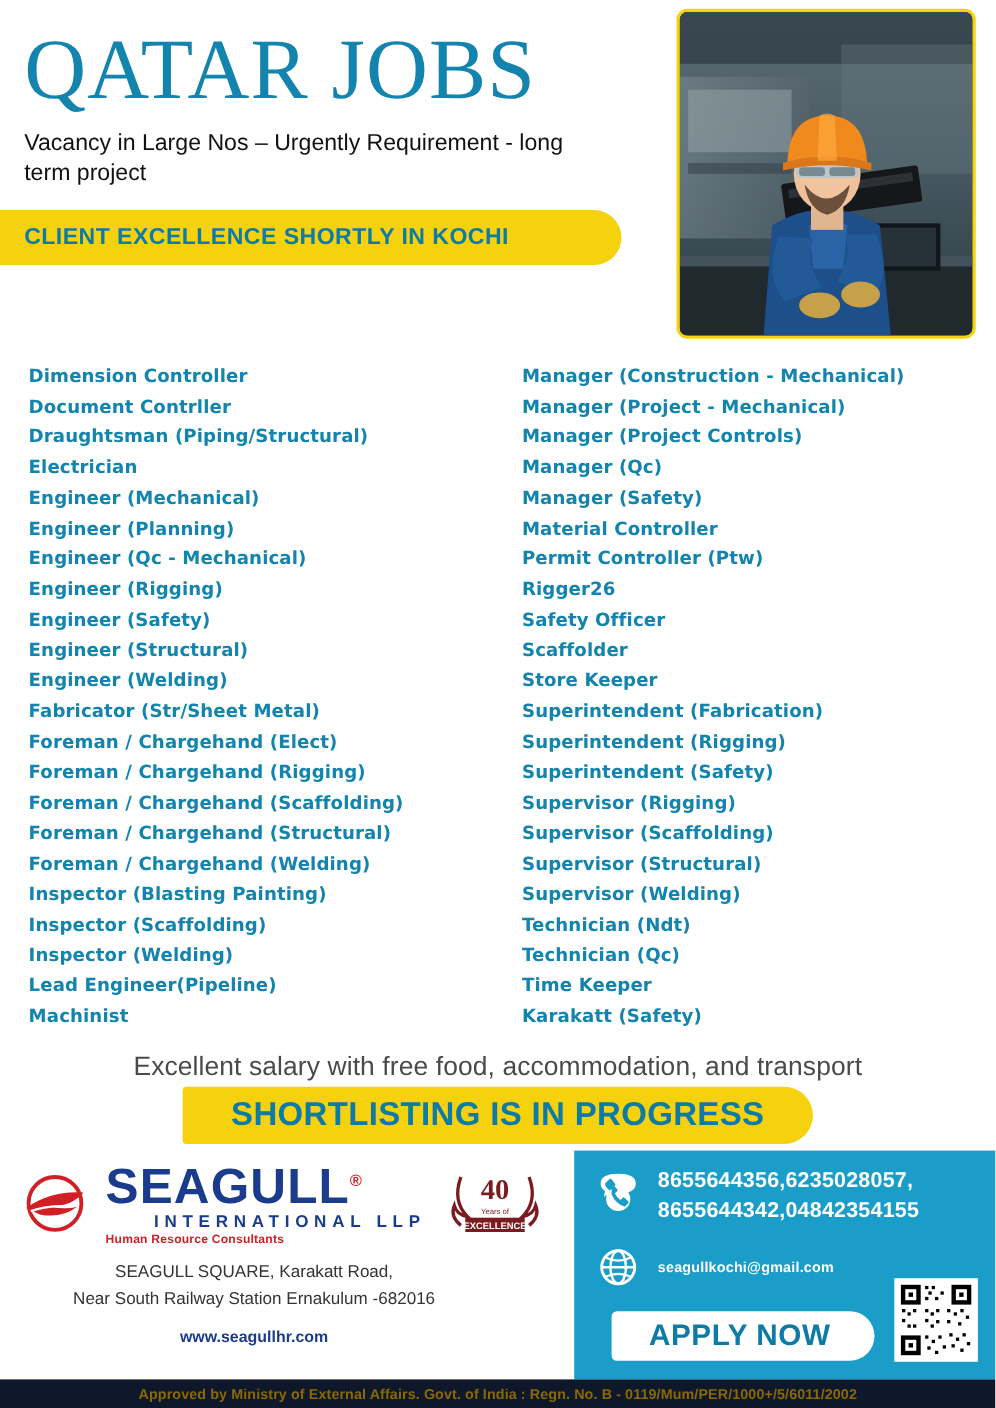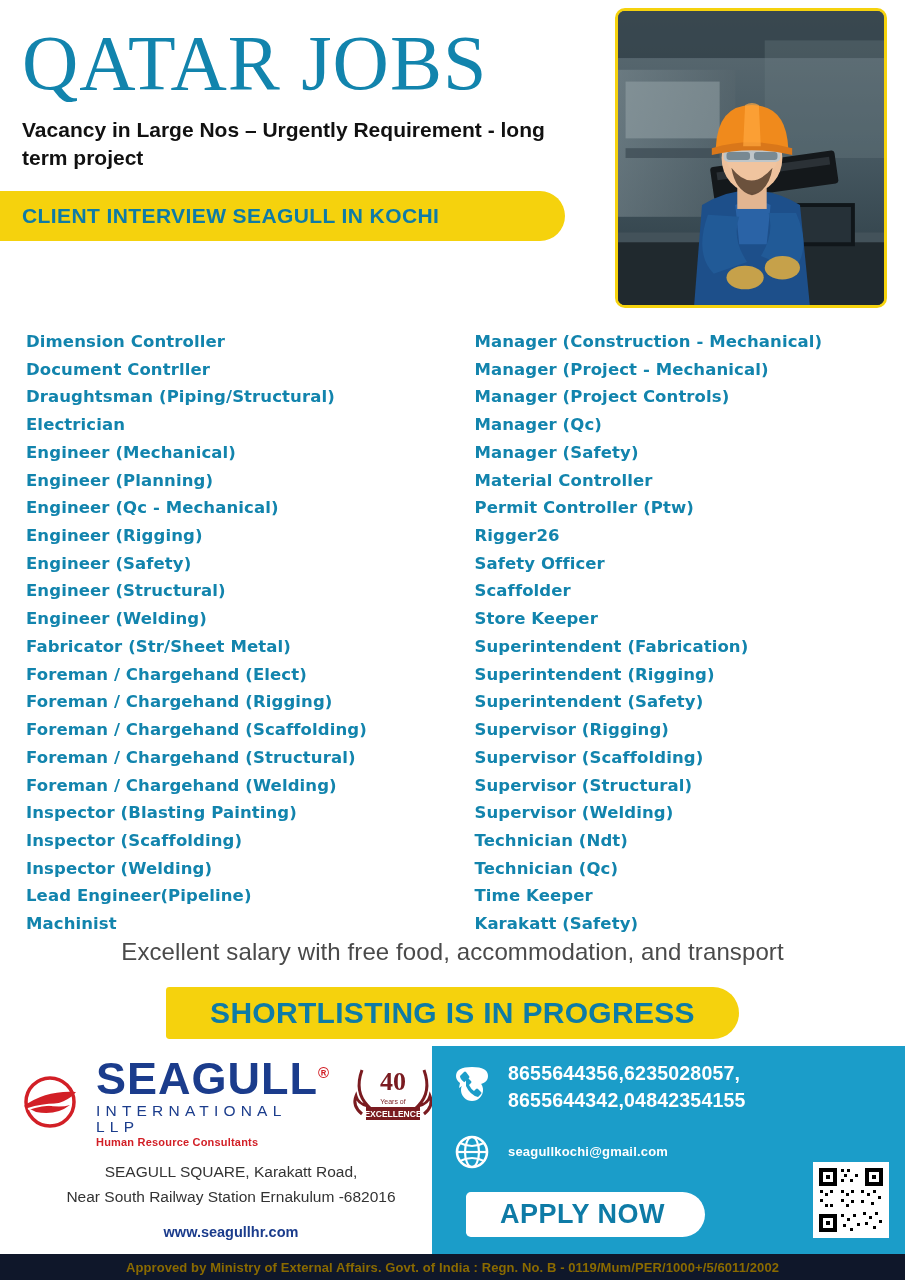--- a/index.html
+++ b/index.html
@@ -25,21 +25,21 @@
     letter-spacing:1px;
     font-weight:400;
     margin-top:12px;
   }
   .subtitle {
     font-size:21px;
     color:#111;
     line-height:1.35;
     margin-top:16px;
     max-width:530px;
-    font-weight:700;
+    font-weight:400;
   }
   .free-recruitment {
     font-size:33px;
     font-weight:bold;
     color:#111;
     margin-top:10px;
     letter-spacing:0.3px;
   }
   .kochi-banner {
     margin-top:18px;
@@ -86,47 +86,47 @@
     letter-spacing:0.1px;
     white-space:nowrap;
   }
   .col.right li { padding-left:12px; }
 
   
   .salary {
     text-align:center;
     font-size:24px;
     color:#4a4a4a;
-    margin-top:0;
+    margin-top:18px;
     letter-spacing:0.1px;
   }
 
   
-  .shortlist-wrap { text-align:center; margin-top:21px; }
+  .shortlist-wrap { text-align:center; margin-top:4px; }
   .shortlist {
     display:inline-block;
     background:#f5d20d;
     color:#0e7ba6;
     font-size:30px;
     font-weight:bold;
     padding:9px 44px;
     border-radius:4px 30px 30px 4px;
     letter-spacing:0.3px;
   }
 
   
   .footer {
     position:absolute;
     left:0; right:0;
     bottom:26px;
     height:208px;
     display:flex;
   }
   .footer-left {
-    width:432px;
+    width:522px;
     background:#fff;
     padding:10px 0 0 16px;
     position:relative;
   }
   .brand-row { display:flex; align-items:flex-start; gap:8px; }
   .seagull-logo { display:flex; align-items:center; gap:8px; }
   .gull {
     width:72px; height:52px;
     position:relative;
   }
@@ -141,21 +141,22 @@
   .reg-mark {
     font-size:15px;
     vertical-align:super;
     color:#d21f26;
   }
   .seagull-sub {
     font-size:15.5px;
     color:#1b3c8c;
     letter-spacing:5.2px;
     margin-top:2px;
-    font-weight:400;
+    font-weight:700;
+    margin-left:44px;
   }
   .seagull-hr {
     font-size:11px;
     color:#d21f26;
     font-weight:bold;
     margin-top:3px;
     letter-spacing:0.2px;
   }
   .badge40 {
     width:90px; height:72px;
@@ -242,21 +243,21 @@
     color:#8a6a00;
     letter-spacing:0.1px;
   }
 </style>
 </head>
 <body>
 
 <div class="header">
   <div class="title">QATAR JOBS</div>
   <div class="subtitle">Vacancy in Large Nos – Urgently Requirement - long term project</div>
-  <div class="kochi-banner">CLIENT INTERVIEW SEAGULL IN KOCHI</div>
+  <div class="kochi-banner">CLIENT EXCELLENCE SHORTLY IN KOCHI</div>
 
   <div class="photo-frame">
     <svg viewBox="0 0 272 300" preserveAspectRatio="xMidYMid slice">
       <defs>
         <linearGradient id="bg" x1="0" y1="0" x2="0" y2="1">
           <stop offset="0" stop-color="#5d6c73"></stop>
           <stop offset="0.45" stop-color="#485a63"></stop>
           <stop offset="1" stop-color="#2a3a42"></stop>
         </linearGradient>
         <linearGradient id="mach" x1="0" y1="0" x2="1" y2="0">

